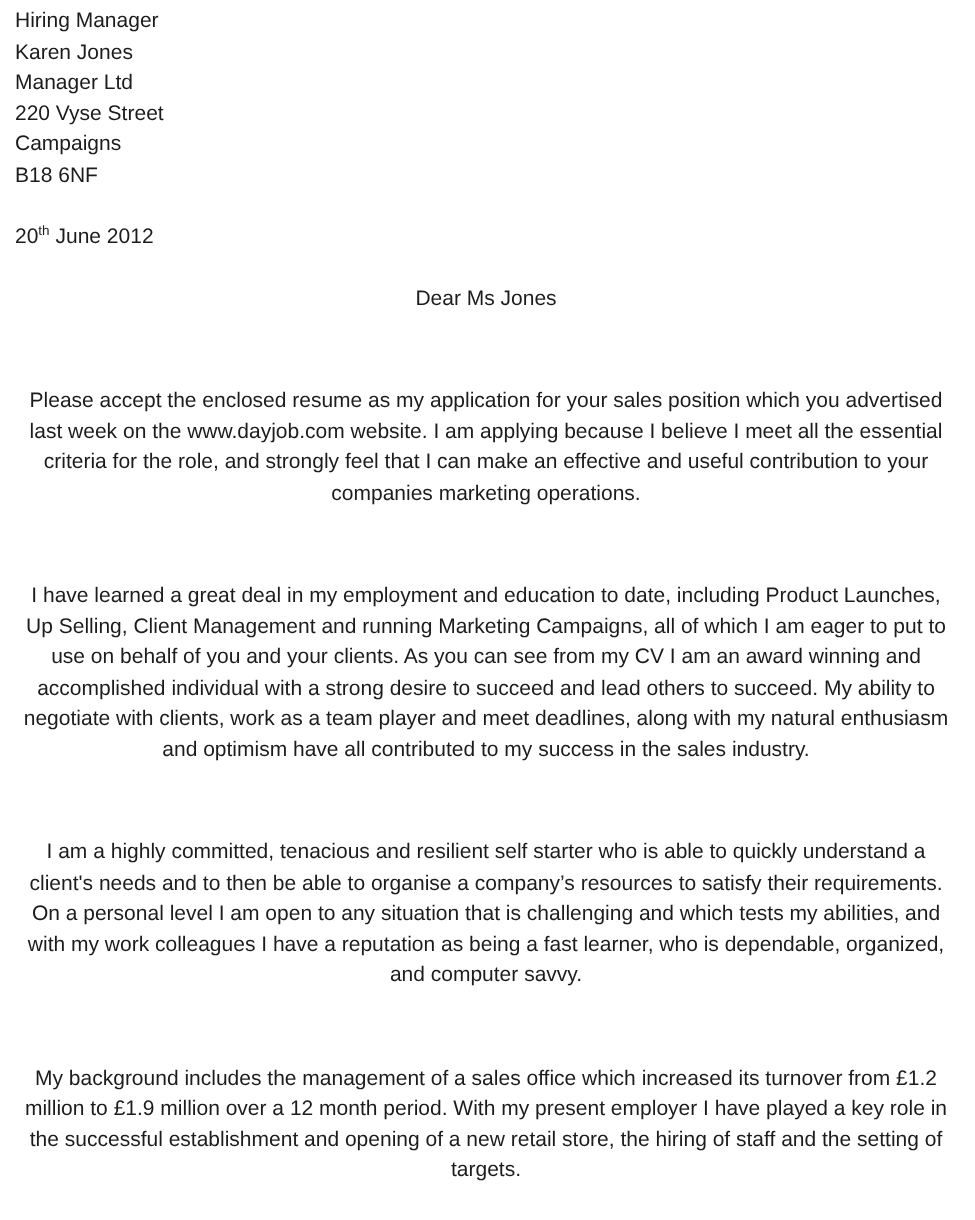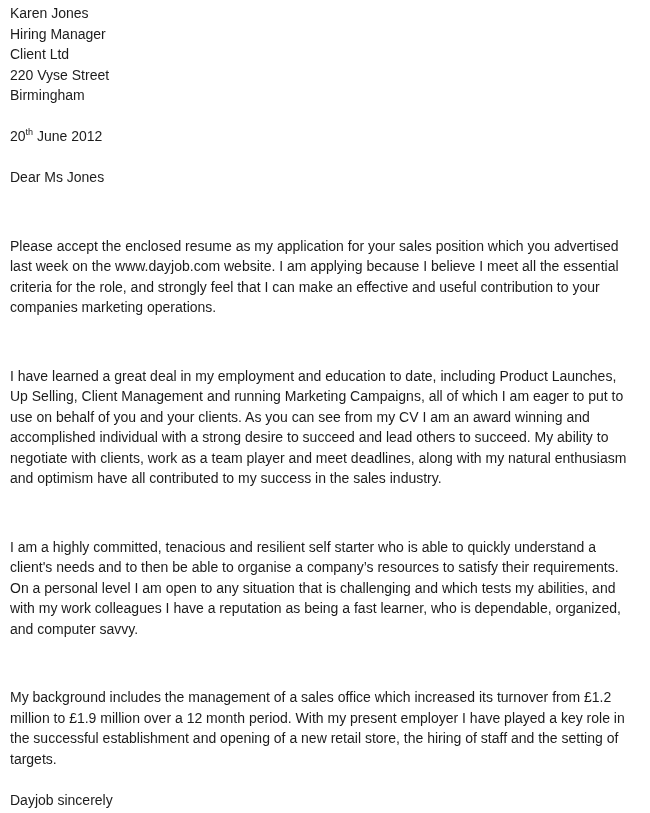--- a/index.html
+++ b/index.html
@@ -29,37 +29,39 @@
     margin: 0 0 20.5px 0;
   }
   .date-line sup {
     font-size: 9px;
     line-height: 0;
     vertical-align: super;
     text-align: right;
   }
   p {
     margin: 0 0 20.5px 0;
+    text-align: center;
   }
   .body-paragraph {
     max-width: 632px;
     margin-top: 48px;
   }
 </style>
 </head>
 <body>
 
 <div class="page">
 
   <div class="address-block">
+    <div class="address-line">Hiring Manager</div>
     <div class="address-line">Karen Jones</div>
-    <div class="address-line">Hiring Manager</div>
-    <div class="address-line">Client Ltd</div>
+    <div class="address-line">Manager Ltd</div>
     <div class="address-line">220 Vyse Street</div>
-    <div class="address-line">Birmingham</div>
+    <div class="address-line">Campaigns</div>
+    <div class="address-line">B18 6NF</div>
   </div>
 
   <div class="date-line"><span>20</span><sup>th</sup><span> June 2012</span></div>
 
   <p>Dear Ms Jones</p>
 
   <p class="body-paragraph">Please accept the enclosed resume as my application for your sales position which you advertised last week on the www.dayjob.com website. I am applying because I believe I meet all the essential criteria for the role, and strongly feel that I can make an effective and useful contribution to your companies marketing operations.</p>
   <p class="body-paragraph">I have learned a great deal in my employment and education to date, including Product Launches, Up Selling, Client Management and running Marketing Campaigns, all of which I am eager to put to use on behalf of you and your clients. As you can see from my CV I am an award winning and accomplished individual with a strong desire to succeed and lead others to succeed. My ability to negotiate with clients, work as a team player and meet deadlines, along with my natural enthusiasm and optimism have all contributed to my success in the sales industry.</p>
   <p class="body-paragraph">I am a highly committed, tenacious and resilient self starter who is able to quickly understand a client's needs and to then be able to organise a company’s resources to satisfy their requirements. On a personal level I am open to any situation that is challenging and which tests my abilities, and with my work colleagues I have a reputation as being a fast learner, who is dependable, organized, and computer savvy.</p>
   <p class="body-paragraph">My background includes the management of a sales office which increased its turnover from £1.2 million to £1.9 million over a 12 month period. With my present employer I have played a key role in the successful establishment and opening of a new retail store, the hiring of staff and the setting of targets.</p>

